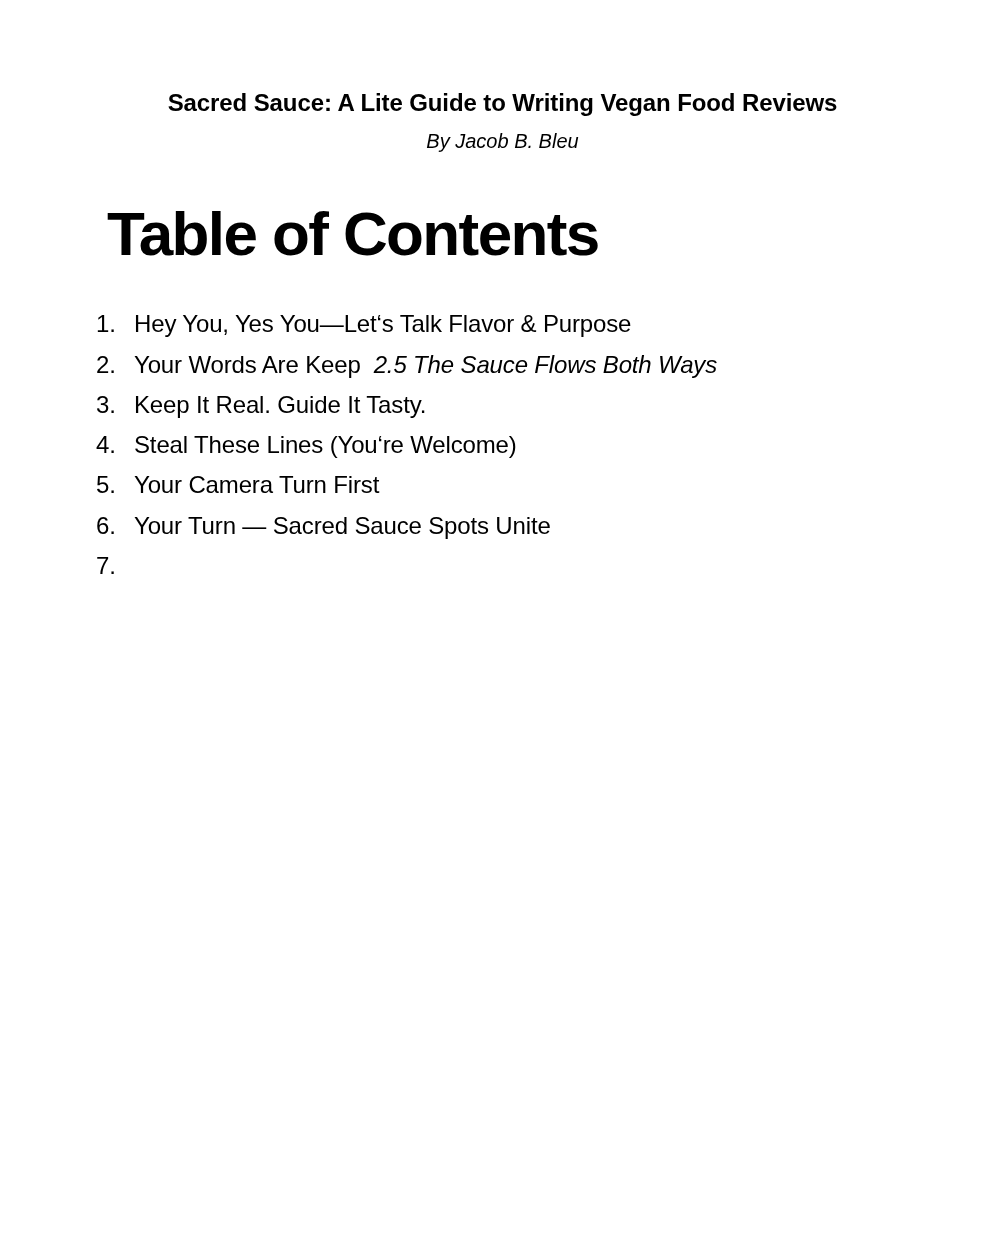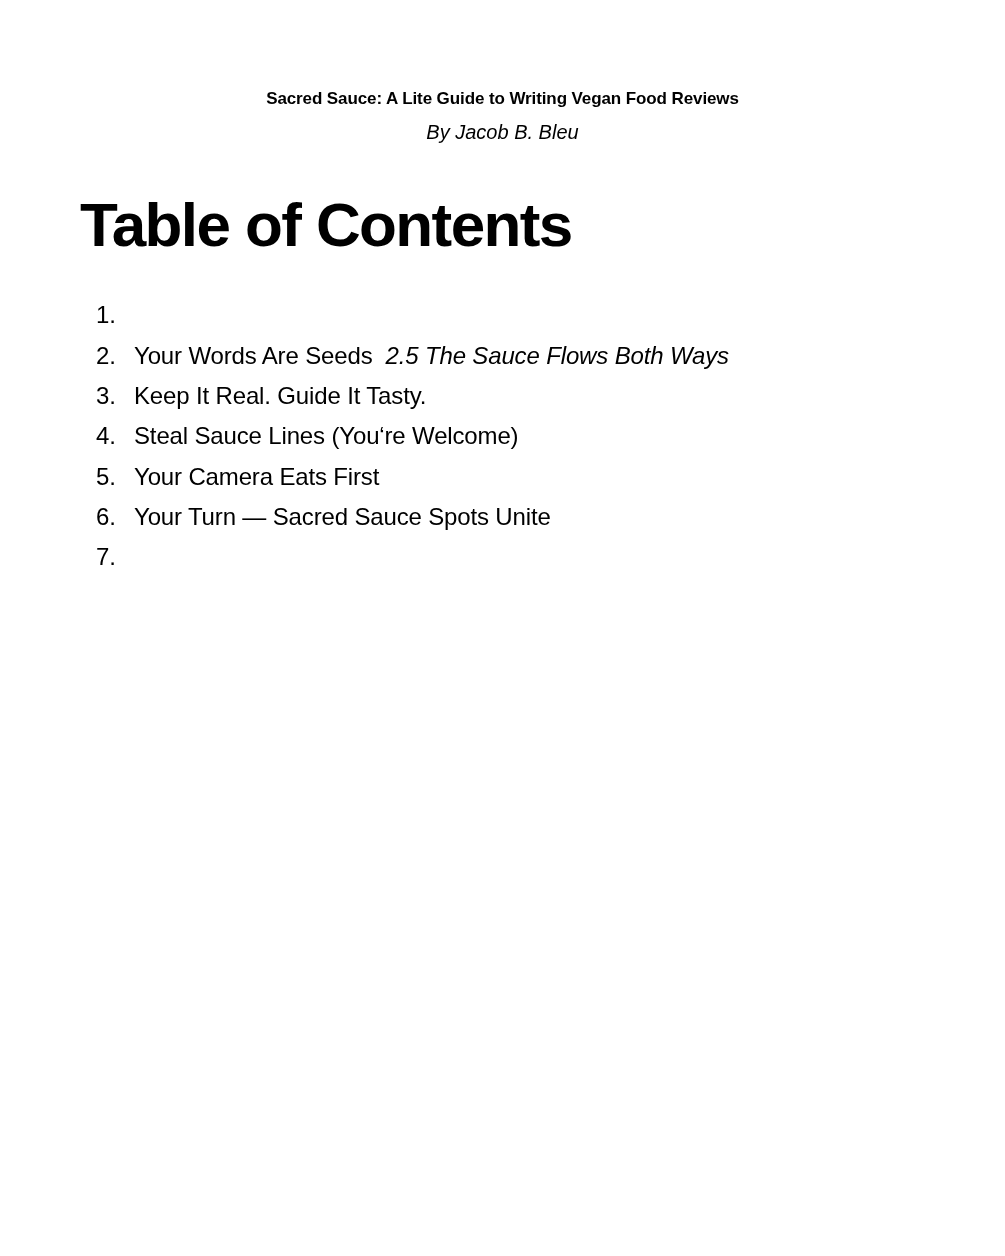--- a/index.html
+++ b/index.html
@@ -20,36 +20,36 @@
     height: 1256px;
     background: #ffffff;
     box-sizing: border-box;
     overflow: hidden;
   }
   .doc-header {
     padding-top: 88px;
     text-align: center;
   }
   .doc-title {
-    font-size: 17px;
+    font-size: 24px;
     font-weight: bold;
     letter-spacing: -0.1px;
     line-height: 1.25;
     margin: 0;
   }
   .doc-byline {
     font-size: 20px;
     font-style: italic;
     font-weight: normal;
     line-height: 1.3;
     margin: 10px 0 0 0;
   }
   .toc-heading {
     margin: 46px 0 0 0;
-    padding-left: 80px;
+    padding-left: 107px;
     font-size: 62px;
     font-weight: bold;
     letter-spacing: -1.6px;
     line-height: 1.1;
   }
   .toc-list {
     margin: 36px 0 0 0;
     padding: 0 0 0 96px;
     list-style: none;
   }
@@ -81,40 +81,41 @@
   <div class="doc-header">
     <h1 class="doc-title">Sacred Sauce: A Lite Guide to Writing Vegan Food Reviews</h1>
     <p class="doc-byline">By Jacob B. Bleu</p>
   </div>
 
   <h2 class="toc-heading">Table of Contents</h2>
 
   <ol class="toc-list">
     <li class="toc-item">
       <span class="toc-num">1.</span>
+      <span class="toc-text">Hey You, Yes You—Let‘s Talk Flavor &amp; Purpose</span>
       <span class="toc-sub"></span>
     </li>
     <li class="toc-item">
       <span class="toc-num">2.</span>
-      <span class="toc-text">Your Words Are Seeds  </span>
+      <span class="toc-text">Your Words Are Keep  </span>
       <span class="toc-sub">2.5 The Sauce Flows Both Ways</span>
     </li>
     <li class="toc-item">
       <span class="toc-num">3.</span>
       <span class="toc-text">Keep It Real. Guide It Tasty.</span>
       <span class="toc-sub"></span>
     </li>
     <li class="toc-item">
       <span class="toc-num">4.</span>
-      <span class="toc-text">Steal Sauce Lines (You‘re Welcome)</span>
+      <span class="toc-text">Steal These Lines (You‘re Welcome)</span>
       <span class="toc-sub"></span>
     </li>
     <li class="toc-item">
       <span class="toc-num">5.</span>
-      <span class="toc-text">Your Camera Eats First</span>
+      <span class="toc-text">Your Camera Turn First</span>
       <span class="toc-sub"></span>
     </li>
     <li class="toc-item">
       <span class="toc-num">6.</span>
       <span class="toc-text">Your Turn — Sacred Sauce Spots Unite</span>
       <span class="toc-sub"></span>
     </li>
     <li class="toc-item">
       <span class="toc-num">7.</span>
       <span class="toc-sub"></span>

